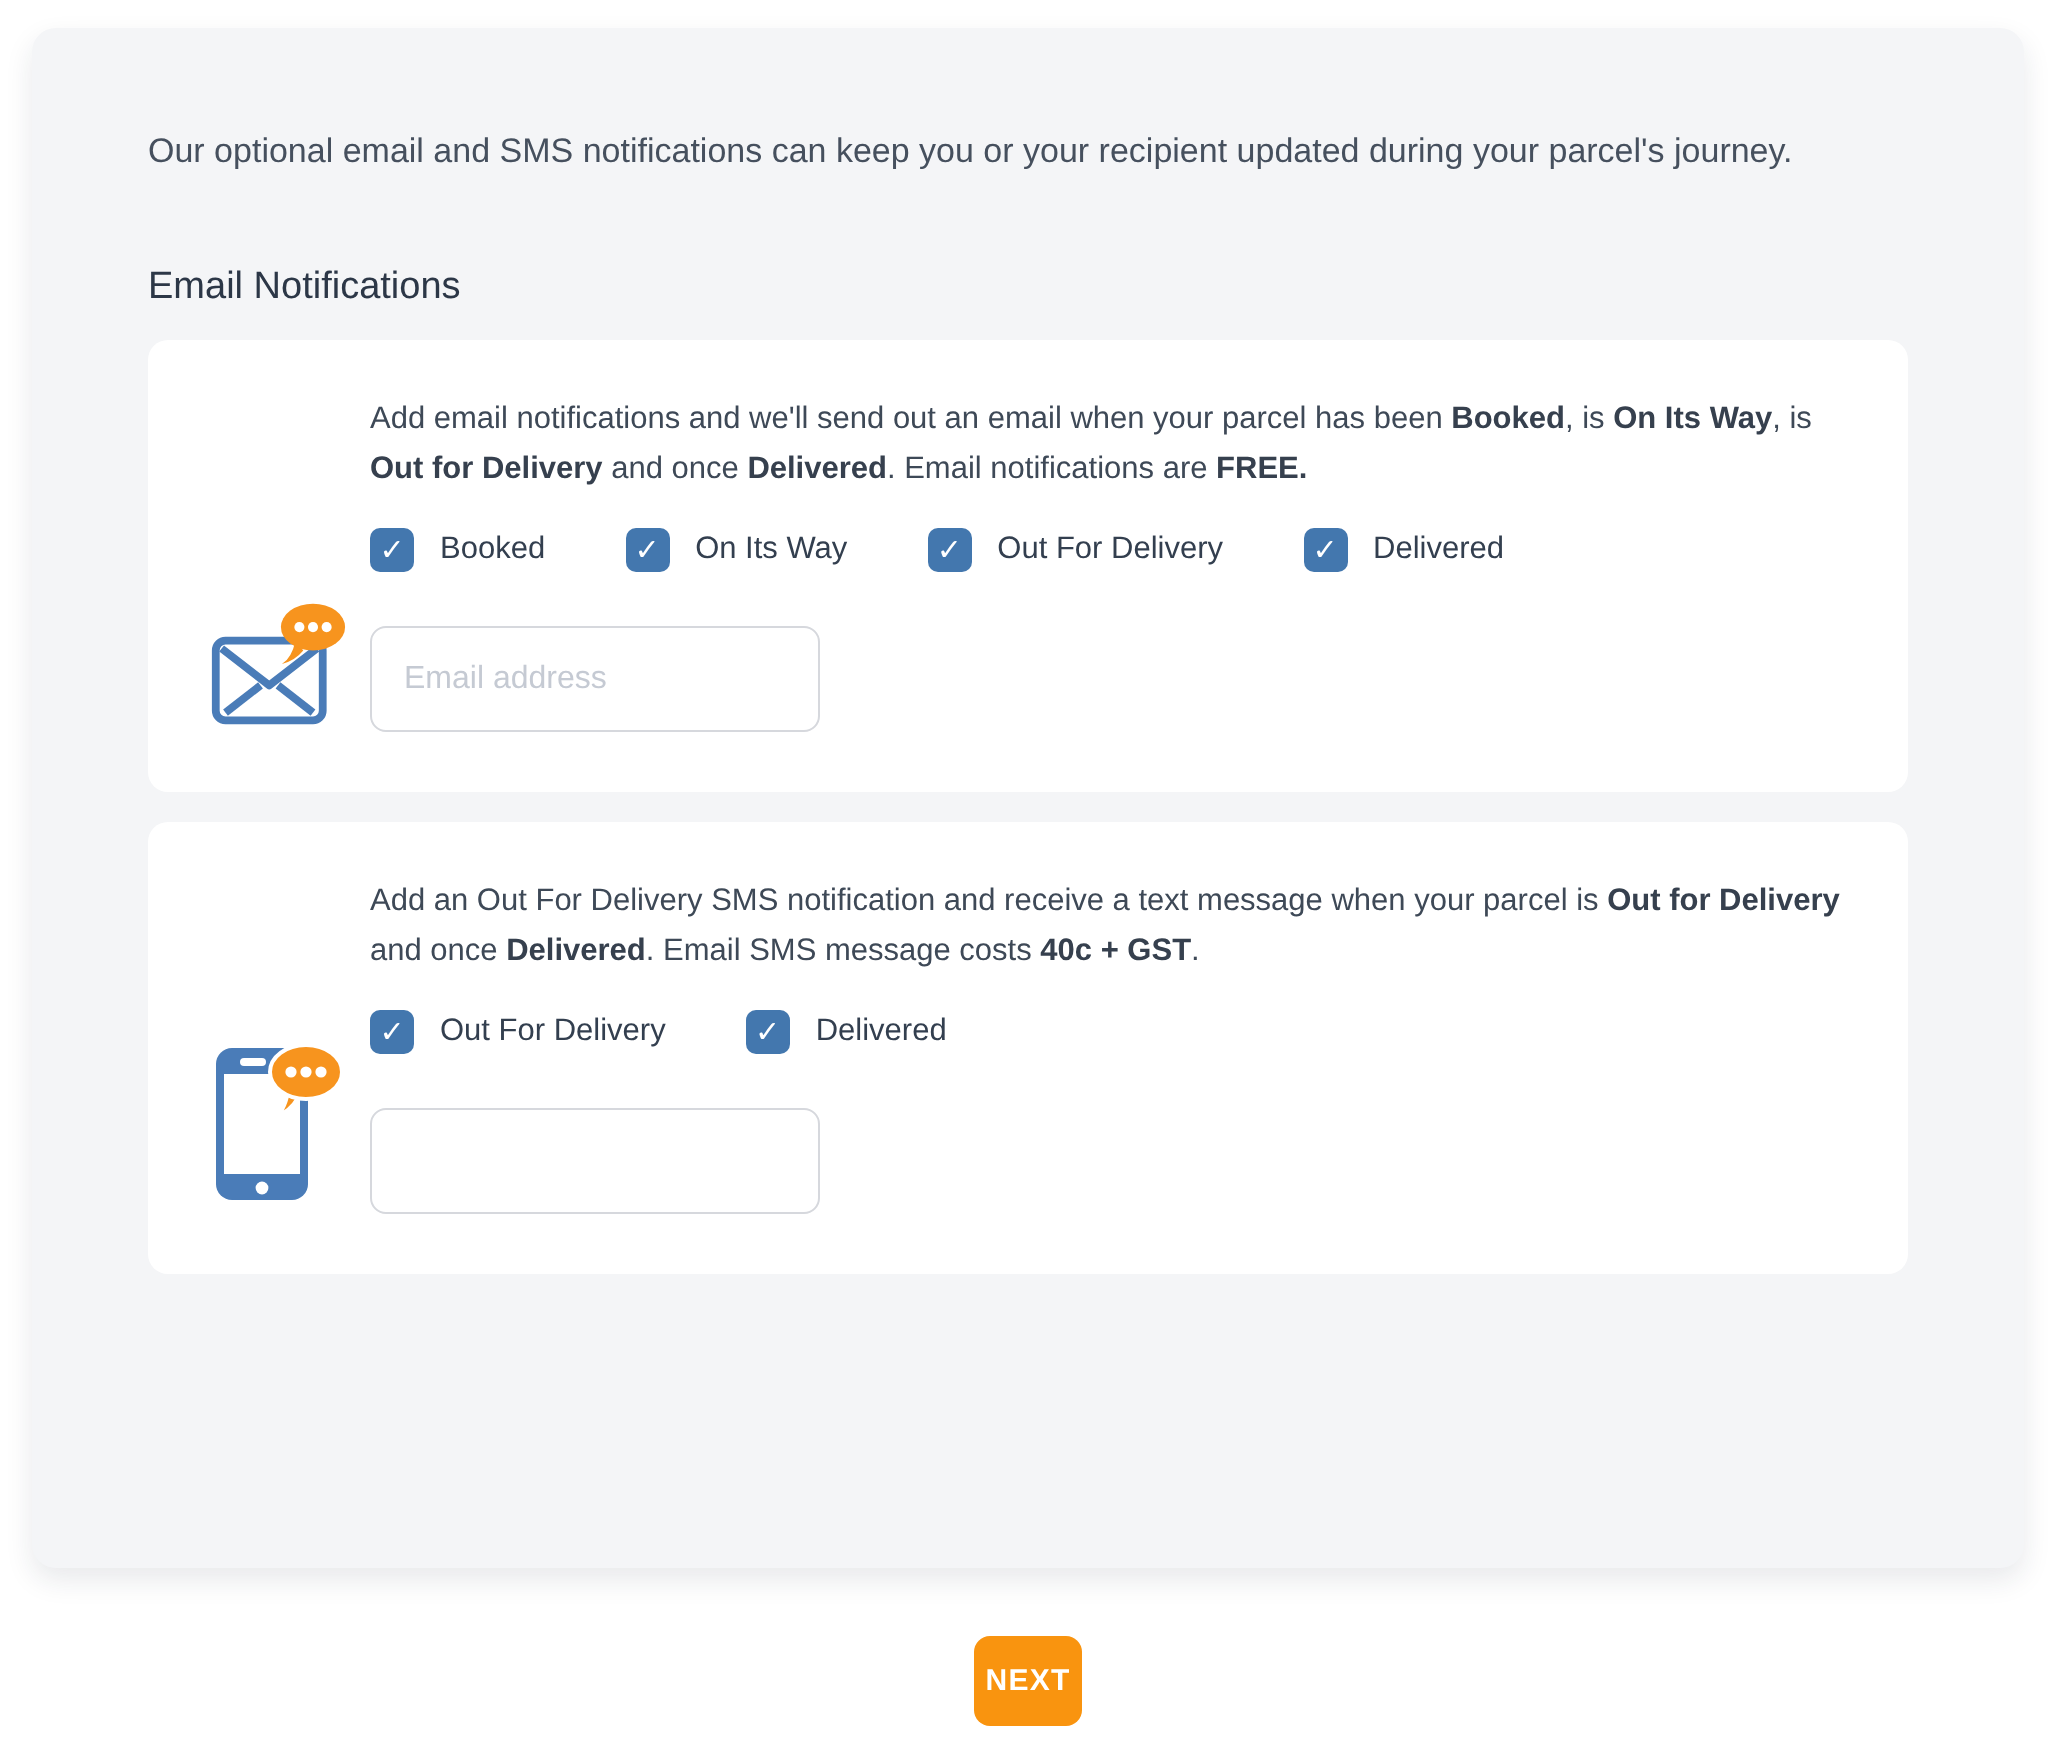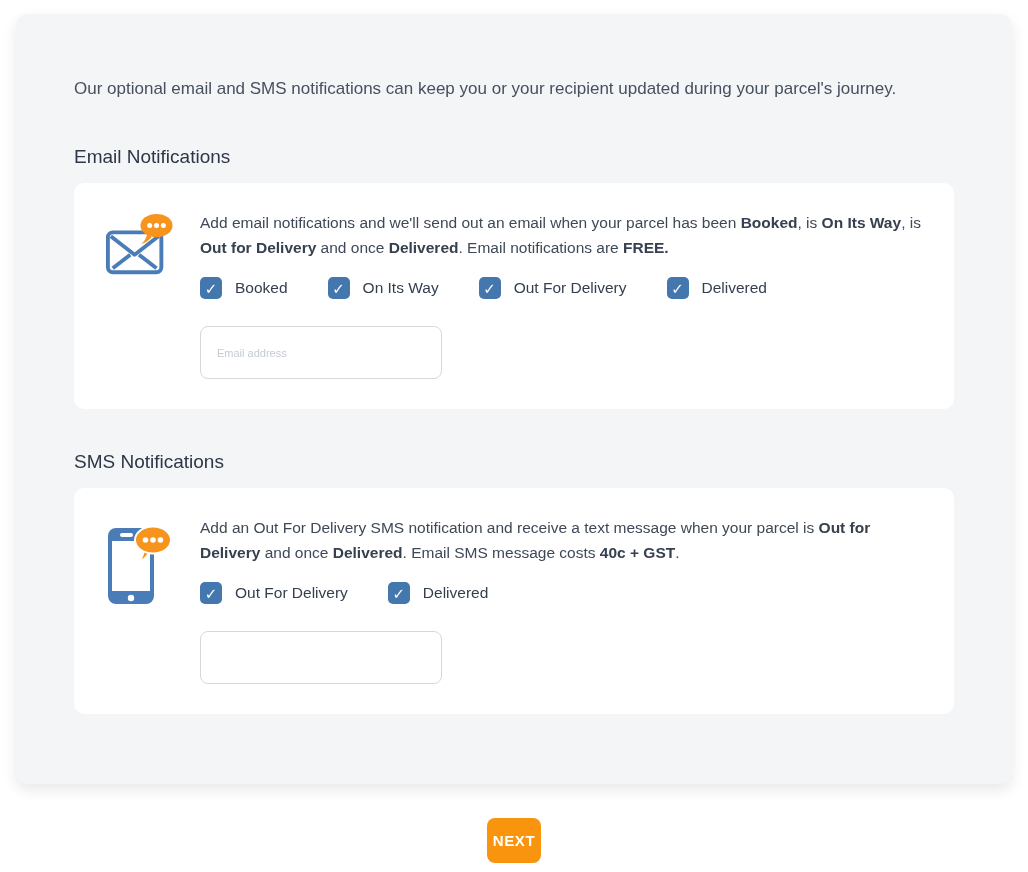--- a/index.html
+++ b/index.html
@@ -21,41 +21,41 @@
   }
 
   .page-title {
     font-size: 25px;
     font-weight: 700;
     color: #4579b3;
     letter-spacing: 0.2px;
   }
 
   .page-intro {
-    margin-top: 13px;
     font-size: 17px;
     line-height: 31px;
     color: #46505e;
     max-width: 850px;
   }
 
   .section-heading {
     margin-top: 42px;
     font-size: 19px;
     font-weight: 400;
     color: #2c3747;
   }
 
   .card {
     margin-top: 15px;
     background: #ffffff;
     border-radius: 10px;
     padding: 27px 30px 30px 30px;
     display: flex;
-    gap: 26px;
+    gap: 11px;
+    align-items: flex-end;
   }
 
   .icon-col {
     width: 70px;
     flex: 0 0 70px;
     display: flex;
     justify-content: center;
     padding-top: 2px;
   }
 
@@ -93,26 +93,26 @@
     justify-content: center;
     line-height: 1;
   }
   .checkbox-label {
     font-size: 15.5px;
     color: #333f4f;
   }
 
   .text-input {
     margin-top: 27px;
-    width: 242px;
+    width: 225px;
     height: 53px;
     border: 1px solid #d6d8dd;
     border-radius: 8px;
     padding: 0 16px;
-    font-size: 11px;
+    font-size: 16px;
     color: #3e4957;
     background: #ffffff;
     outline: none;
     font-family: "Liberation Sans", "DejaVu Sans", sans-serif;
     display: block;
   }
   .text-input::placeholder { color: #c5cad3; }
 
   .footer-bar {
     margin-top: 34px;
@@ -174,21 +174,20 @@
         <div class="checkbox-item">
           <span class="checkbox">✓</span>
           <span class="checkbox-label">Delivered</span>
         </div>
       </div>
 
       <input class="text-input" type="text" placeholder="Email address" style="">
     </div>
   </div>
 
-  <h2 class="section-heading">SMS Notifications</h2>
 
   <div class="card">
     <div class="icon-col">
       <svg width="68" height="94" viewBox="0 0 68 92">
         <rect x="3" y="10" width="46" height="76" rx="8" fill="#4a7cb8"></rect>
         <rect x="15" y="15" width="13" height="4" rx="2" fill="#ffffff"></rect>
         <rect x="7" y="23" width="38" height="50" fill="#ffffff"></rect>
         <circle cx="26" cy="80" r="3.2" fill="#ffffff"></circle>
         <path d="M39,32 Q37,42 32,45 Q40,42 44,35 Z" fill="#f7941e" stroke="#ffffff" stroke-width="2"></path>
         <ellipse cx="48" cy="22" rx="18" ry="13.5" fill="#f7941e" stroke="#ffffff" stroke-width="2"></ellipse>

